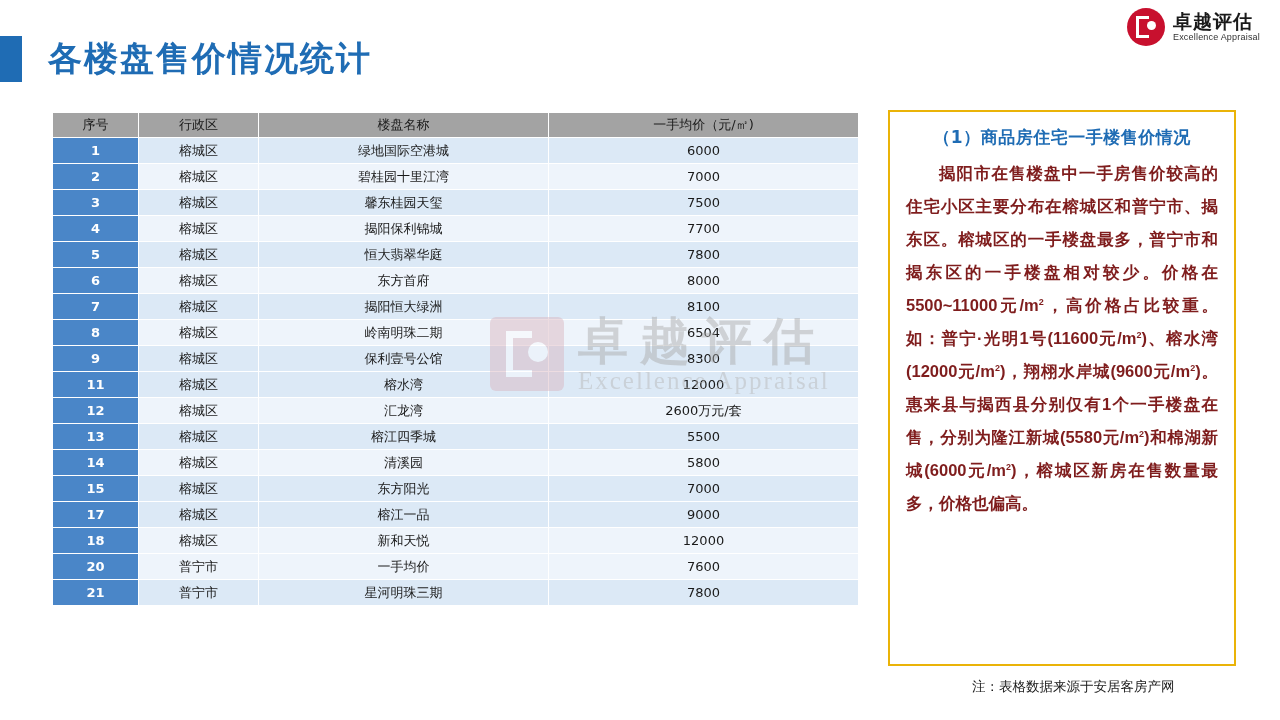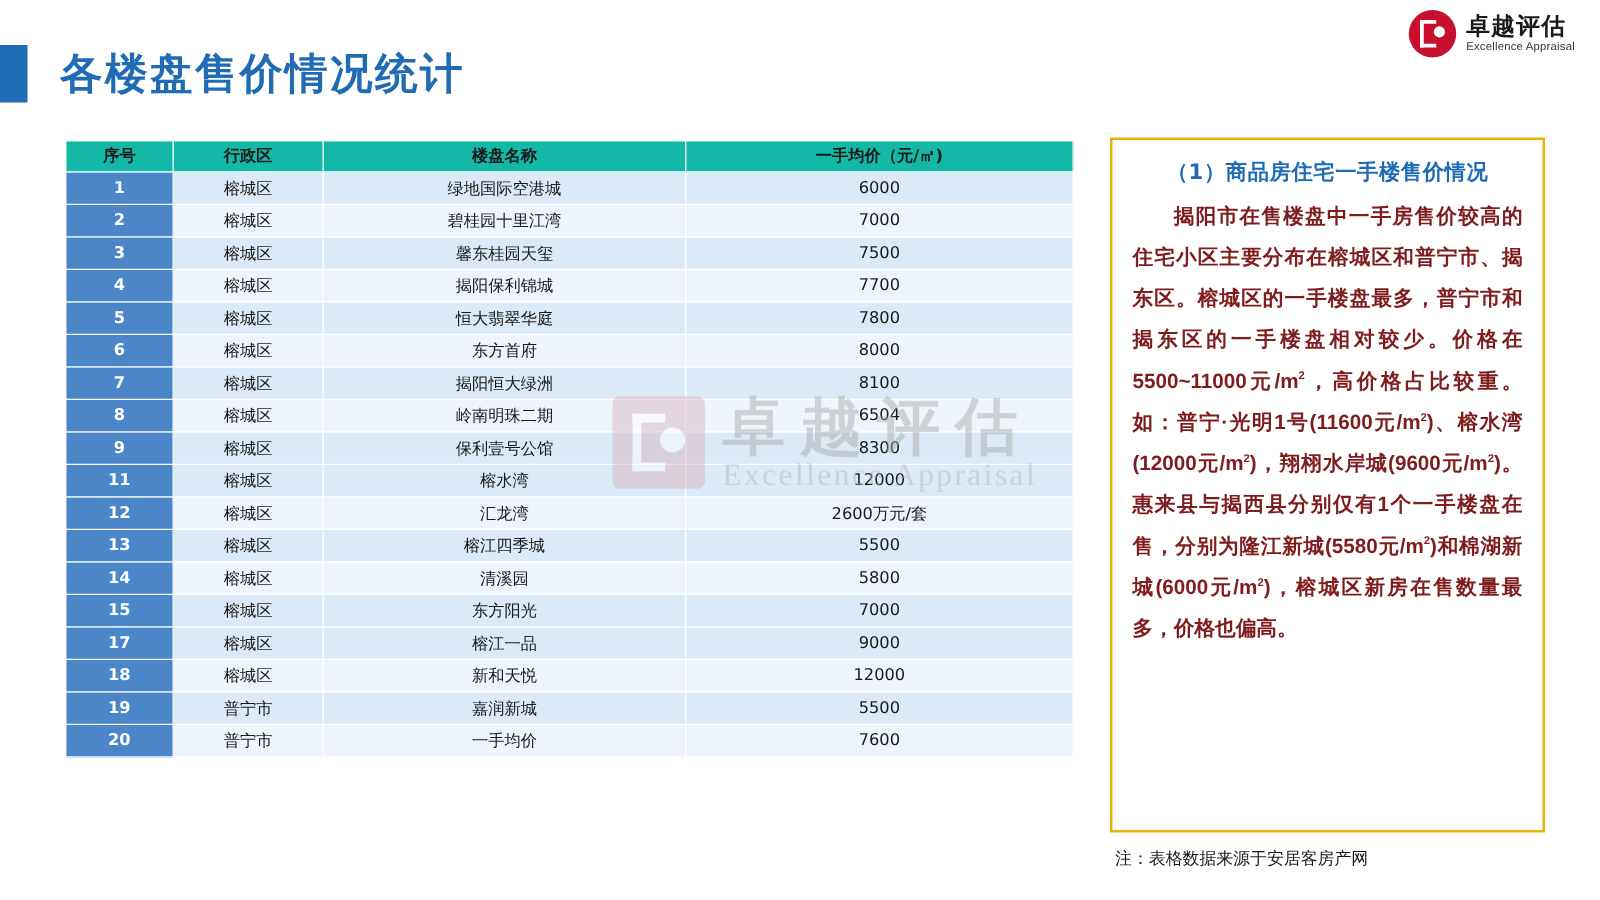--- a/index.html
+++ b/index.html
@@ -107,23 +107,23 @@
   table.price-table th,
   table.price-table td {
     border: 1px solid #ffffff;
     height: 25px;
     font-size: 13px;
     text-align: center;
     padding: 0;
     font-family: "DejaVu Sans", sans-serif;
   }
   table.price-table thead th {
-    background: #14b8a6;
+    background: #a3a3a3;
     color: #1a1a1a;
-    font-weight: bold;
+    font-weight: normal;
     font-size: 13px;
     height: 24px;
   }
   col.c-idx { width: 86px; }
   col.c-dist { width: 120px; }
   col.c-name { width: 290px; }
   col.c-price { width: 310px; }
 
   td.idx-cell {
     background: #4a86c8;
@@ -221,21 +221,21 @@
     text-indent: 2em;
     font-weight: bold;
     font-family: Liberation Sans, sans-serif;
   }
   .panel-body sup {
     font-size: 9px;
     vertical-align: super;
   }
   .note {
     position: absolute;
-    left: 892px;
+    left: 972px;
     top: 678px;
     font-size: 13.5px;
     color: #1a1a1a;
     font-family: "DejaVu Sans", sans-serif;
   }
 </style>
 </head>
 <body>
 
 <div class="brand">
@@ -357,31 +357,31 @@
           <td class="data-cell">榕城区</td>
           <td class="data-cell">榕江一品</td>
           <td class="data-cell">9000</td>
         </tr>
         <tr class="even">
           <td class="idx-cell">18</td>
           <td class="data-cell">榕城区</td>
           <td class="data-cell">新和天悦</td>
           <td class="data-cell">12000</td>
         </tr>
-        <tr class="odd">
-          <td class="idx-cell">19</td>
-          <td class="data-cell">普宁市</td>
-          <td class="data-cell">嘉润新城</td>
-          <td class="data-cell">5500</td>
-        </tr>
         <tr class="even">
           <td class="idx-cell">20</td>
           <td class="data-cell">普宁市</td>
           <td class="data-cell">一手均价</td>
           <td class="data-cell">7600</td>
+        </tr>
+        <tr class="odd">
+          <td class="idx-cell">21</td>
+          <td class="data-cell">普宁市</td>
+          <td class="data-cell">星河明珠三期</td>
+          <td class="data-cell">7800</td>
         </tr>
       </tbody>
   </table>
 </div>
 
 <div class="watermark">
   <div class="wm-mark"></div>
   <div class="wm-text">
     <span class="wm-cn">卓越评估</span>
     <span class="wm-en">Excellence Appraisal</span>

